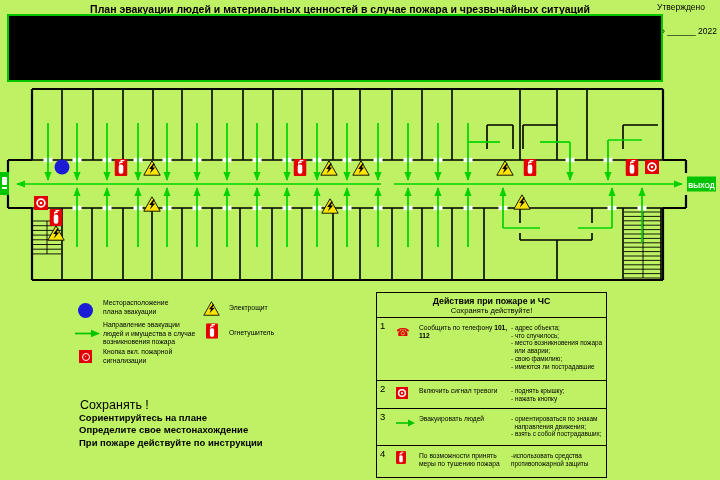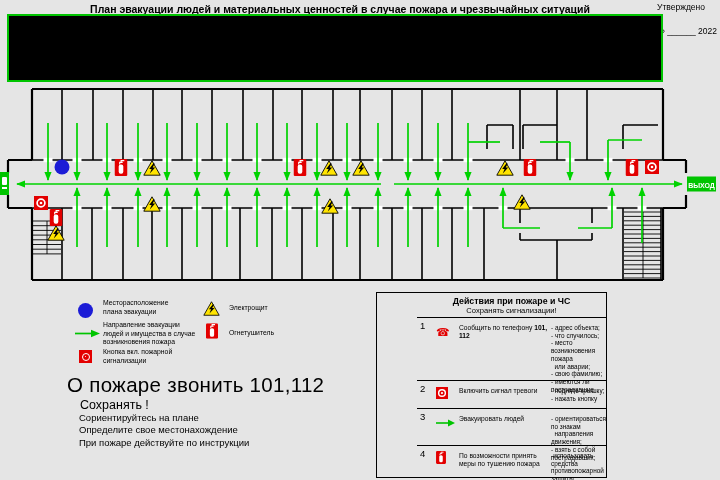--- a/index.html
+++ b/index.html
@@ -1,16 +1,16 @@
 <!DOCTYPE html>
 <html><head>
 <meta charset="utf-8">
 <style>
   html,body{margin:0;padding:0;background:#fff;}
-  .page{position:relative;width:720px;height:480px;background:#e5e5e5;overflow:hidden;
+  .page{position:relative;width:720px;height:480px;background:#bef264;overflow:hidden;
         font-family:"Liberation Sans",sans-serif;color:#000;}
   .title{position:absolute;top:3px;left:0;width:680px;text-align:center;
          font-size:10.5px;font-weight:bold;}
   .approved{position:absolute;top:2px;right:15px;font-size:8.5px;text-align:center;}
   .approved-date{position:absolute;top:26px;right:3px;font-size:8.5px;}
   .redaction{position:absolute;left:7px;top:14px;width:652px;height:64px;
              background:#000;border:2px solid #00c400;}
   .plan{position:absolute;left:0;top:85px;width:720px;height:200px;}
   .pre{white-space:pre-line;}
   
@@ -18,24 +18,24 @@
   .dot-blue{position:absolute;left:78px;top:303px;width:15px;height:15px;border-radius:50%;
             background:#1c1cd6;}
   .alarm-css{position:absolute;left:79px;top:350px;width:13px;height:13px;background:#e30000;}
   .alarm-css::before{content:"";position:absolute;left:2.5px;top:2.5px;width:6px;height:6px;
             border:1.6px solid #fff;border-radius:50%;}
   .alarm-css::after{content:"";position:absolute;left:5.7px;top:5.7px;width:1.8px;height:1.8px;
             background:#fff;border-radius:50%;}
   
   .em-head{position:absolute;left:67px;top:373px;font-size:20.5px;letter-spacing:.3px;}
   .em-att{position:absolute;left:80px;top:398px;font-size:12.5px;}
-  .em-lines{position:absolute;left:79px;top:412px;font-size:9.5px;line-height:12.3px;}
+  .em-lines{position:absolute;left:79px;top:412px;font-size:9.5px;line-height:12.3px;font-weight:bold;}
   
   .tbl{position:absolute;left:376px;top:292px;width:231px;height:186px;
-       border:1.2px solid #000;box-sizing:border-box;padding-left:40px;}
+       border:1.2px solid #000;box-sizing:border-box;}
   .tbl-h{border-bottom:1px solid #000;padding:3px 2px 2px 2px;text-align:center;}
   .tbl-t{font-size:8.8px;font-weight:bold;}
   .tbl-s{font-size:7.6px;}
   .row{display:flex;box-sizing:border-box;}
   .row+.row{border-top:1px solid #000;}
   .r-num{width:13px;font-size:9.5px;padding:2px 0 0 3px;}
   .r-icon{width:23px;padding:4px 0 0 3px;}
   .r-act{width:92px;font-size:6.7px;line-height:7.9px;padding-top:6px;}
   .r-det{flex:1;font-size:6.4px;line-height:7.7px;padding-top:6px;}
   .phone{color:#e30000;font-size:11px;line-height:10px;}
@@ -237,30 +237,29 @@
       <use href="#sym-elec" width="18" height="16"></use>
     </svg>
     <div class="lg-text" style="left:229px;top:304px;">Электрощит</div>
 
     <svg style="position:absolute;left:206px;top:323px;" width="12" height="16" viewBox="0 0 13 17">
       <use href="#sym-ext" width="13" height="17"></use>
     </svg>
     <div class="lg-text" style="left:229px;top:329px;">Огнетушитель</div>
   </div>
 
-  <div class="em-head">О пожаре звонить 101,112</div>
   <div class="em-att">Сохранять !</div>
   <div class="em-lines pre">Сориентируйтесь на плане
 Определите свое местонахождение
 При пожаре действуйте по инструкции</div>
 
   <div class="tbl">
     <div class="tbl-h">
       <div class="tbl-t">Действия при пожаре и ЧС</div>
-      <div class="tbl-s">Сохранять сигнализации!</div>
+      <div class="tbl-s">Сохранять действуйте!</div>
     </div>
 
     <div class="row" style="height:62px;">
       <div class="r-num">1</div>
       <div class="r-icon"><span class="phone">☎</span></div>
       <div class="r-act">
         <span>Сообщить по телефону </span><b>101, 112</b>
       </div>
       <div class="r-det pre">- адрес объекта;
 - что случилось;

